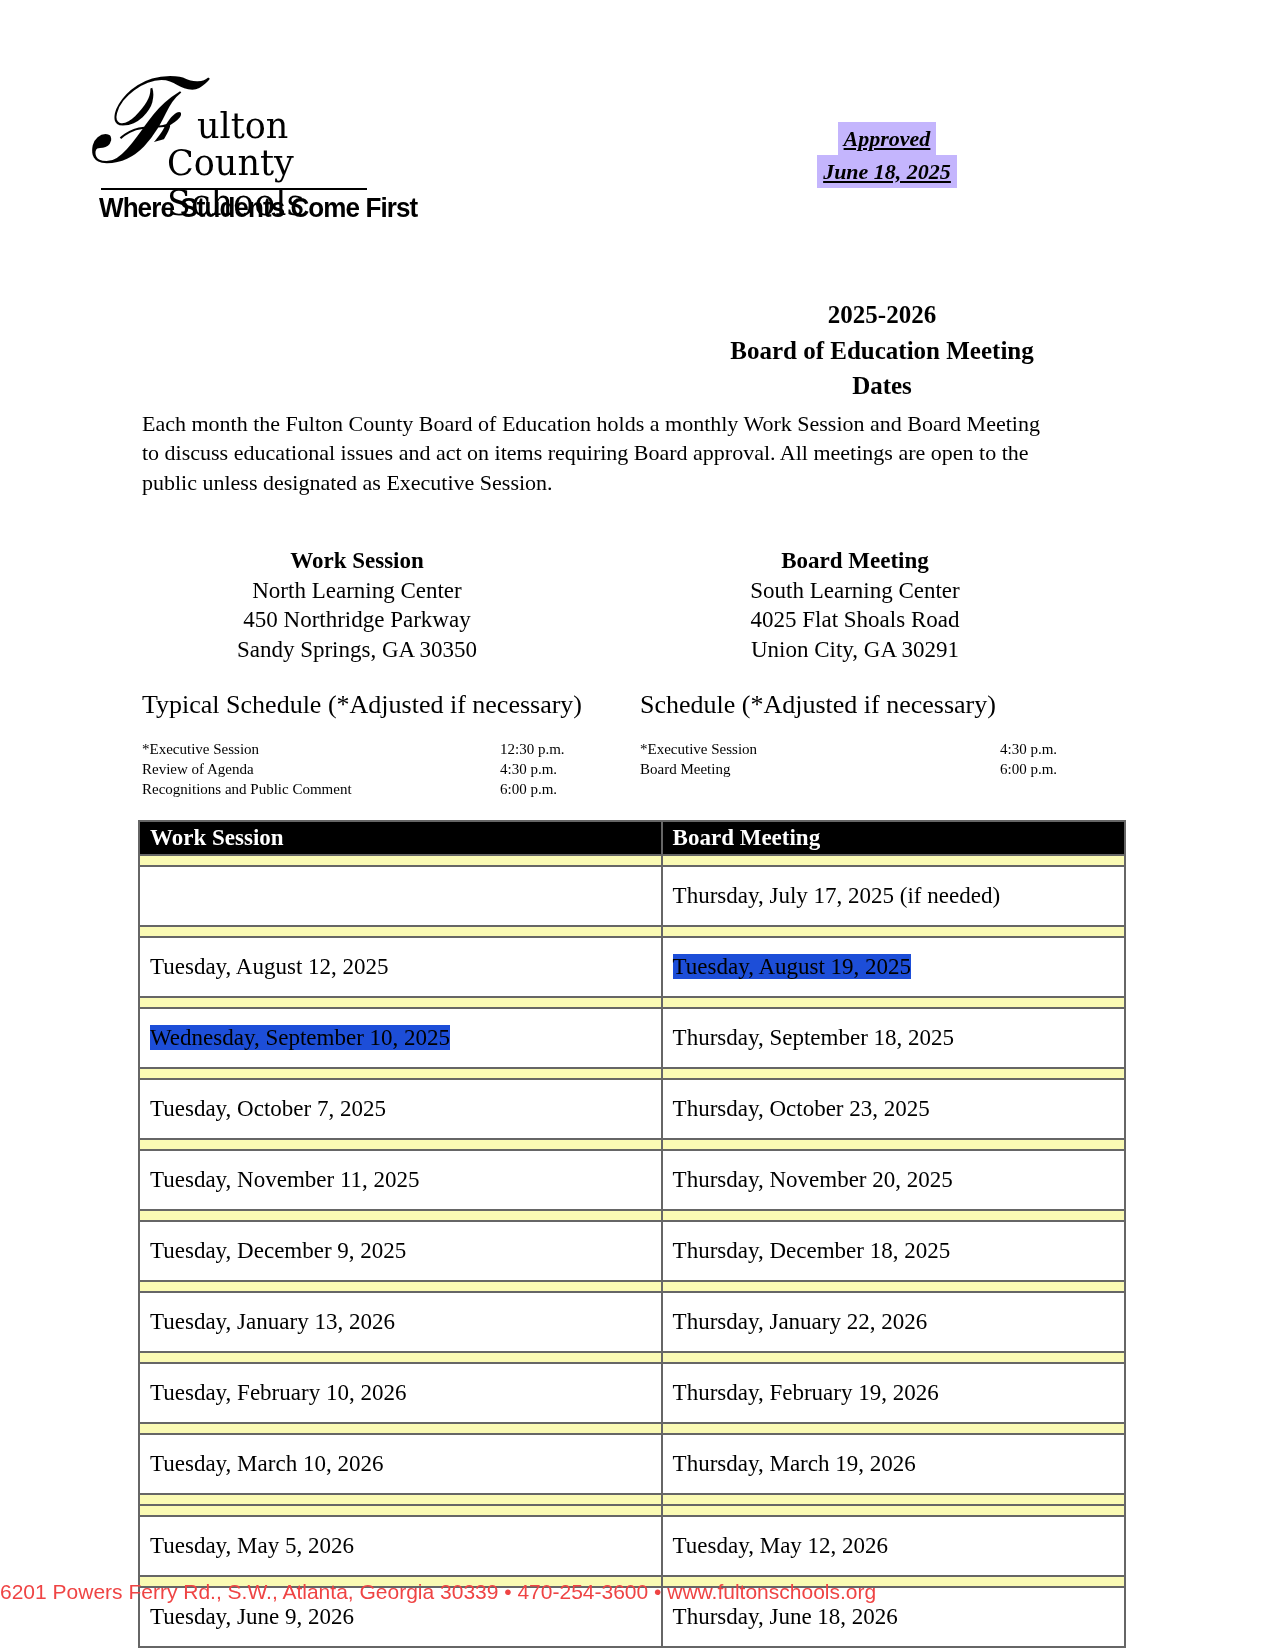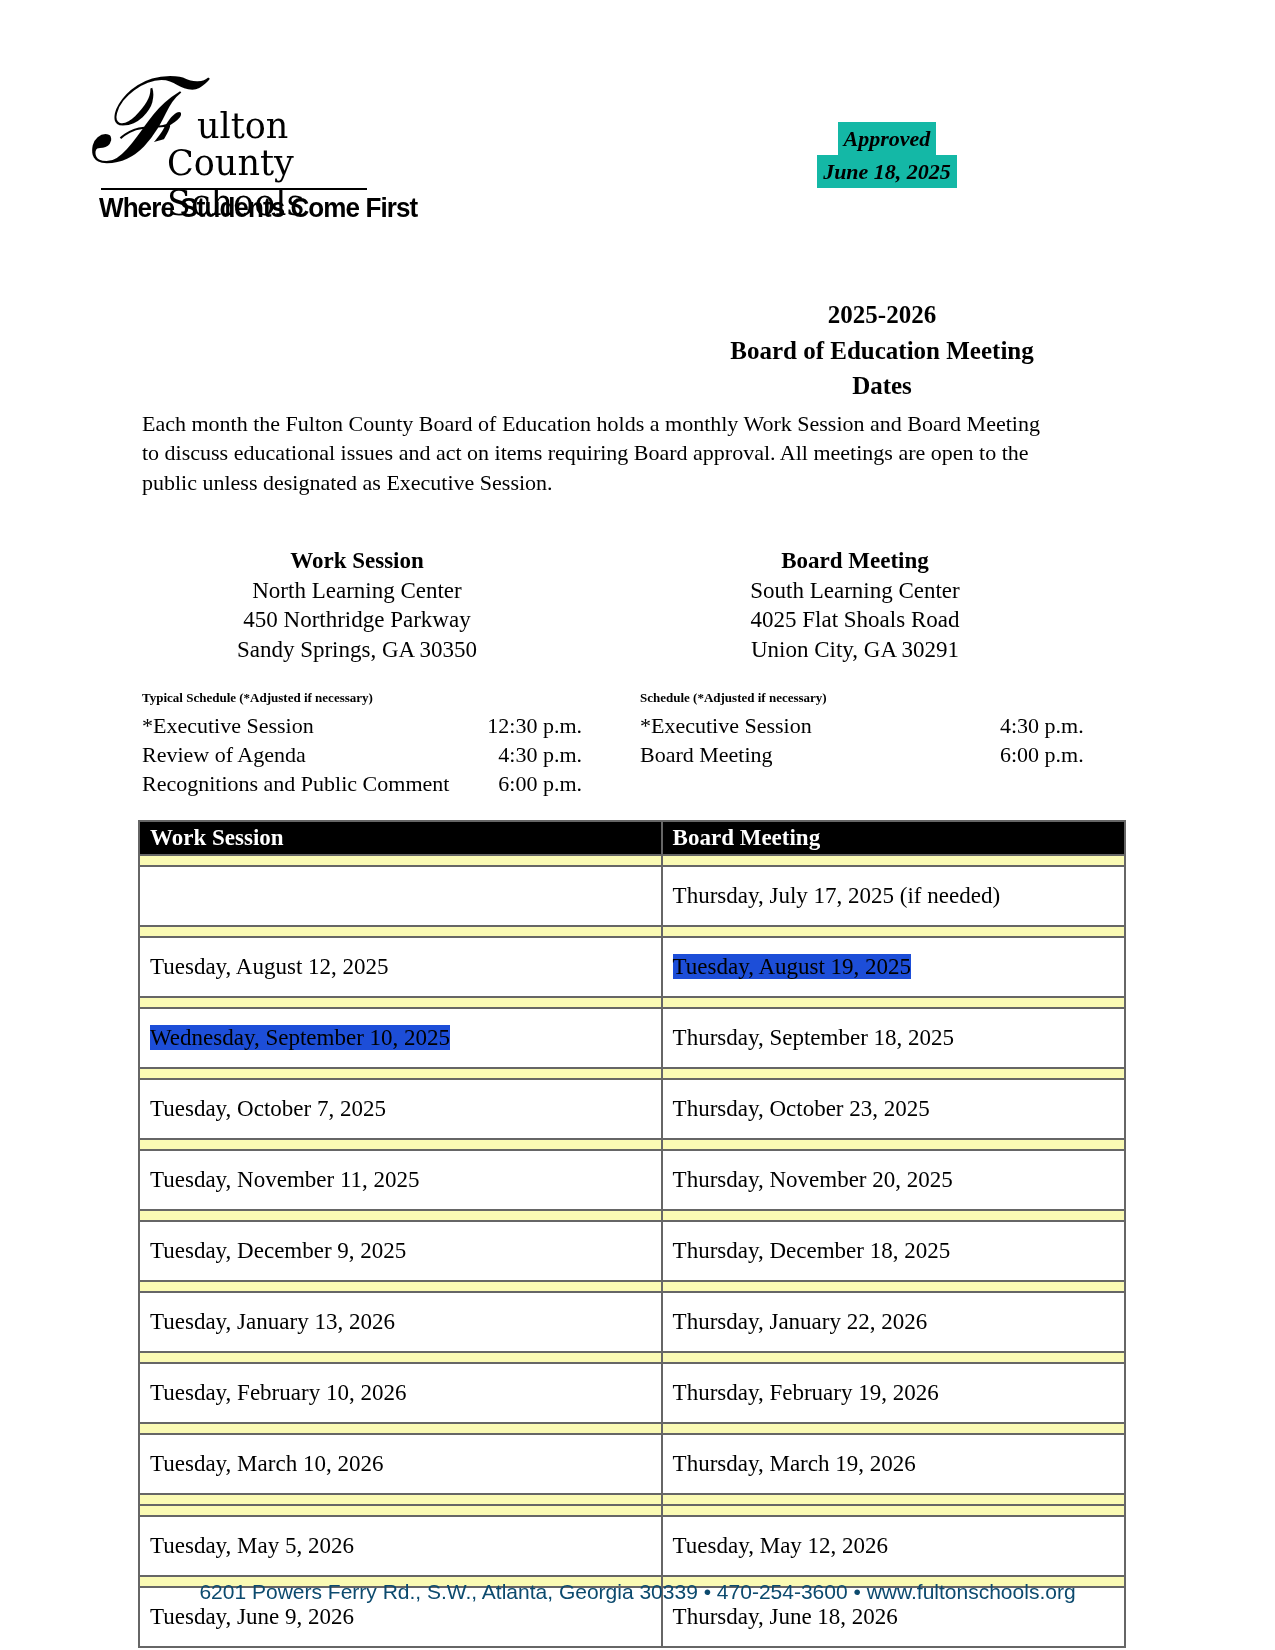--- a/index.html
+++ b/index.html
@@ -23,21 +23,21 @@
     font-family:"Liberation Sans", sans-serif; font-weight:bold; font-size:28px;
     letter-spacing:-1px; transform:scaleX(0.93); transform-origin:left;
     white-space:nowrap;
   }
 
   
   .approved {
     position:absolute; left:777px; top:122px; width:220px; text-align:center;
     font-weight:bold; font-style:italic; font-size:22px; line-height:1.42;
   }
-  .approved .stamp-line { display:inline-block; background:#14b8a6; padding:1px 6px; }
+  .approved .stamp-line { display:inline-block; background:#c4b5fd; padding:1px 6px;text-decoration:underline; }
 
   
   .doc-title {
     position:absolute; left:642px; top:297px; width:480px; text-align:center;
     font-weight:bold; font-size:25px; line-height:1.42;font-family:Liberation Serif, serif;
   }
 
   
   .intro {
     position:absolute; left:142px; top:409px; width:900px;
@@ -47,22 +47,22 @@
   
   .loc { position:absolute; top:546px; text-align:center; font-size:23px; line-height:1.29; }
   .loc-work  { left:142px; width:430px; }
   .loc-board { left:640px; width:430px; }
   .loc-heading { font-weight:bold; }
 
   
   .sched { position:absolute; top:690px; }
   .sched-work  { left:142px; width:440px; }
   .sched-board { left:640px; width:445px; }
-  .sched-heading { font-weight:bold; font-size:13px; margin-bottom:5px; white-space:nowrap; }
-  .sched-item { display:flex; font-size:22px; line-height:1.32; }
+  .sched-heading { font-weight:normal; font-size:26px; margin-bottom:20px; white-space:nowrap; }
+  .sched-item { display:flex; font-size:15px; line-height:1.32; }
   .sched-work  .sched-label { width:358px; }
   .sched-board .sched-label { width:360px; }
   .sched-time { white-space:nowrap; }
 
   
   .mtable {
     position:absolute; left:138px; top:820px; width:988px;
     border-collapse:collapse; font-size:23px; table-layout:fixed;
   }
   .mtable, .mtable td, .mtable th { border:2px solid #666; }
@@ -71,22 +71,22 @@
     background:#000; color:#fff; text-align:left; font-weight:bold;
     font-size:23px; padding:3px 10px; height:33px;
   }
   .mtable td.cell { height:38px; padding:16px 10px; vertical-align:middle; background:#fff; }
   .mtable tr.sep td { height:11px; background:#fafab4; padding:0; }
   .celltext { display:inline; }
   .hl { background:#1d4ed8; }
 
   
   .footer {
-    position:absolute; left:0; top:1580px; width:100%; text-align:center;
-    font-family:"Liberation Sans", sans-serif; font-size:21px; color:#0c4a6e;
+    position:absolute; left:0; top:1580px; width:100%; 
+    font-family:"Liberation Sans", sans-serif; font-size:21px; color:#ef4444;
   }
 </style>
 </head>
 <body>
 
 <div class="page">
 
   <div class="logo">
     <span class="logo-f">ℱ</span>
     <span class="logo-ulton">ulton</span>

